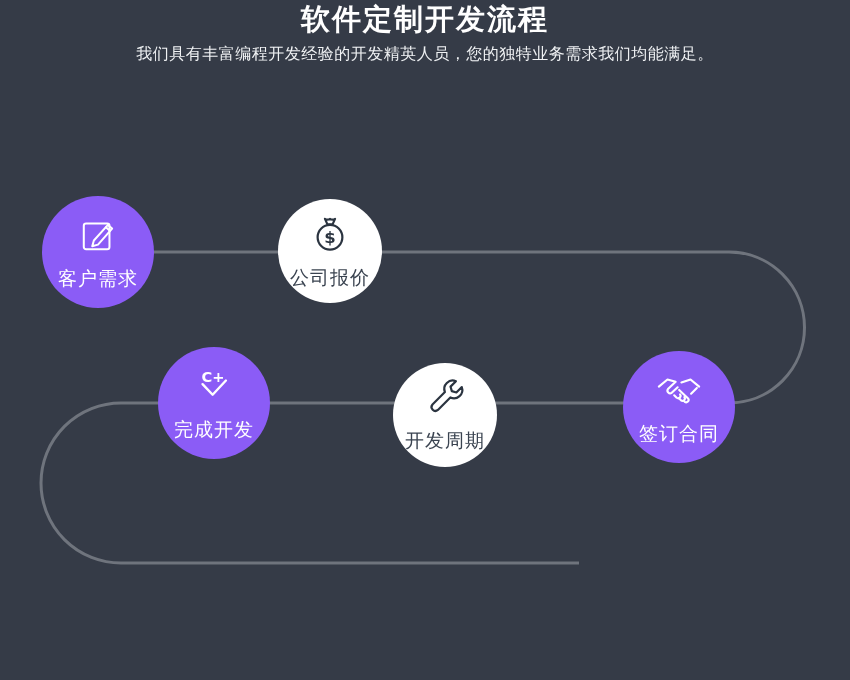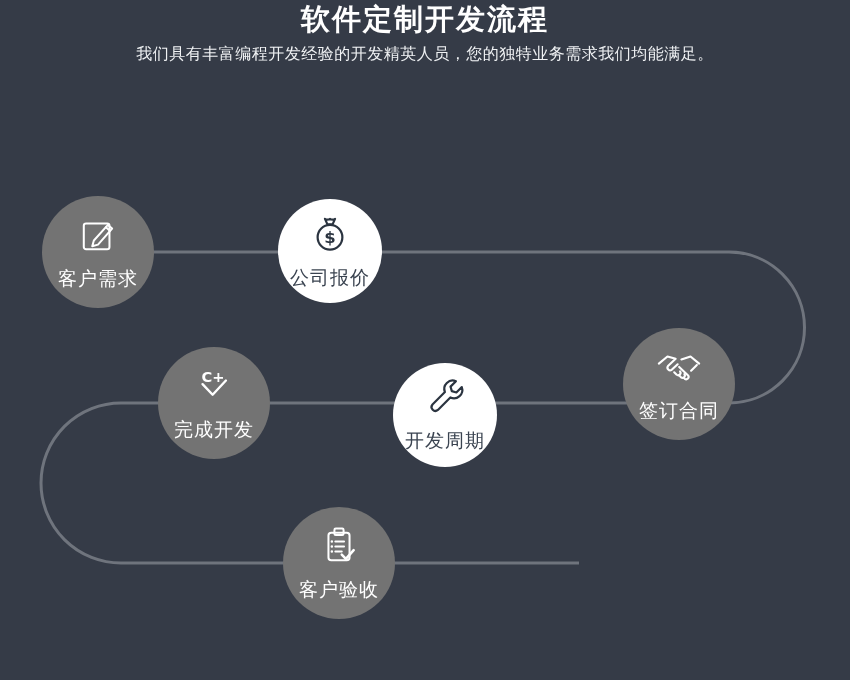--- a/index.html
+++ b/index.html
@@ -40,35 +40,35 @@
     display: flex;
     flex-direction: column;
     align-items: center;
     justify-content: center;
     gap: 9px;
     z-index: 1;
     text-align: center;
   }
   .node.blue {
     width: 112px; height: 112px;
-    background: #737373;
+    background: #8b5cf6;
     color: #ffffff;
   }
   .node.white {
     width: 104px; height: 104px;
     background: #ffffff;
     color: #3a4350;
   }
   .node .label { font-size: 19px; letter-spacing: 1px; }
   .node .icon { display: block; line-height: 0; }
   
   #node-customer-requirements { left: 42px;  top: 196px; }
   #node-company-quote         { left: 278px; top: 199px; }
   #node-customer-confirm      { left: 504px; top: 196px; }
-  #node-sign-contract         { left: 623px; top: 328px; }
+  #node-sign-contract         { left: 623px; top: 351px; }
   #node-development-cycle     { left: 393px; top: 363px; }
   #node-complete-development  { left: 158px; top: 347px; }
   #node-customer-acceptance   { left: 283px; top: 507px; }
   #node-post-maintenance      { left: 527px; top: 511px; }
 </style>
 </head>
 <body>
 
 <div class="stage">
 
@@ -130,27 +130,15 @@
   <div class="node blue" id="node-complete-development">
     <span class="icon">
       <svg width="44" height="44" viewBox="0 0 48 48" fill="none">
         <text x="23" y="20" font-size="16" font-weight="bold" text-anchor="middle" fill="#ffffff">C+</text>
         <path d="M11.5 22 l11 11.5 14.5-15.5" stroke="#ffffff" stroke-width="2.6" stroke-linecap="round" stroke-linejoin="round"></path>
       </svg>
     </span>
     <span class="label">完成开发</span>
   </div>
 
-  <div class="node blue" id="node-customer-acceptance">
-    <span class="icon">
-      <svg width="44" height="44" viewBox="0 0 48 48" fill="none" stroke="#ffffff" stroke-width="2.2" stroke-linecap="round" stroke-linejoin="round">
-        <rect x="12.5" y="9.5" width="23" height="30" rx="3"></rect>
-        <rect x="19" y="5" width="10" height="7" rx="1.5"></rect>
-        <path d="M20 19 h9.5 M20 24.5 h9.5 M20 30 h7"></path>
-        <path d="M16.2 19 h0.01 M16.2 24.5 h0.01 M16.2 30 h0.01" stroke-width="2.8"></path>
-        <path d="M27 33.5 l4.5 4.5 8.5-9.5" stroke-width="2.8"></path>
-      </svg>
-    </span>
-    <span class="label">客户验收</span>
-  </div>
 
 
 </div>
 
 </body></html>

